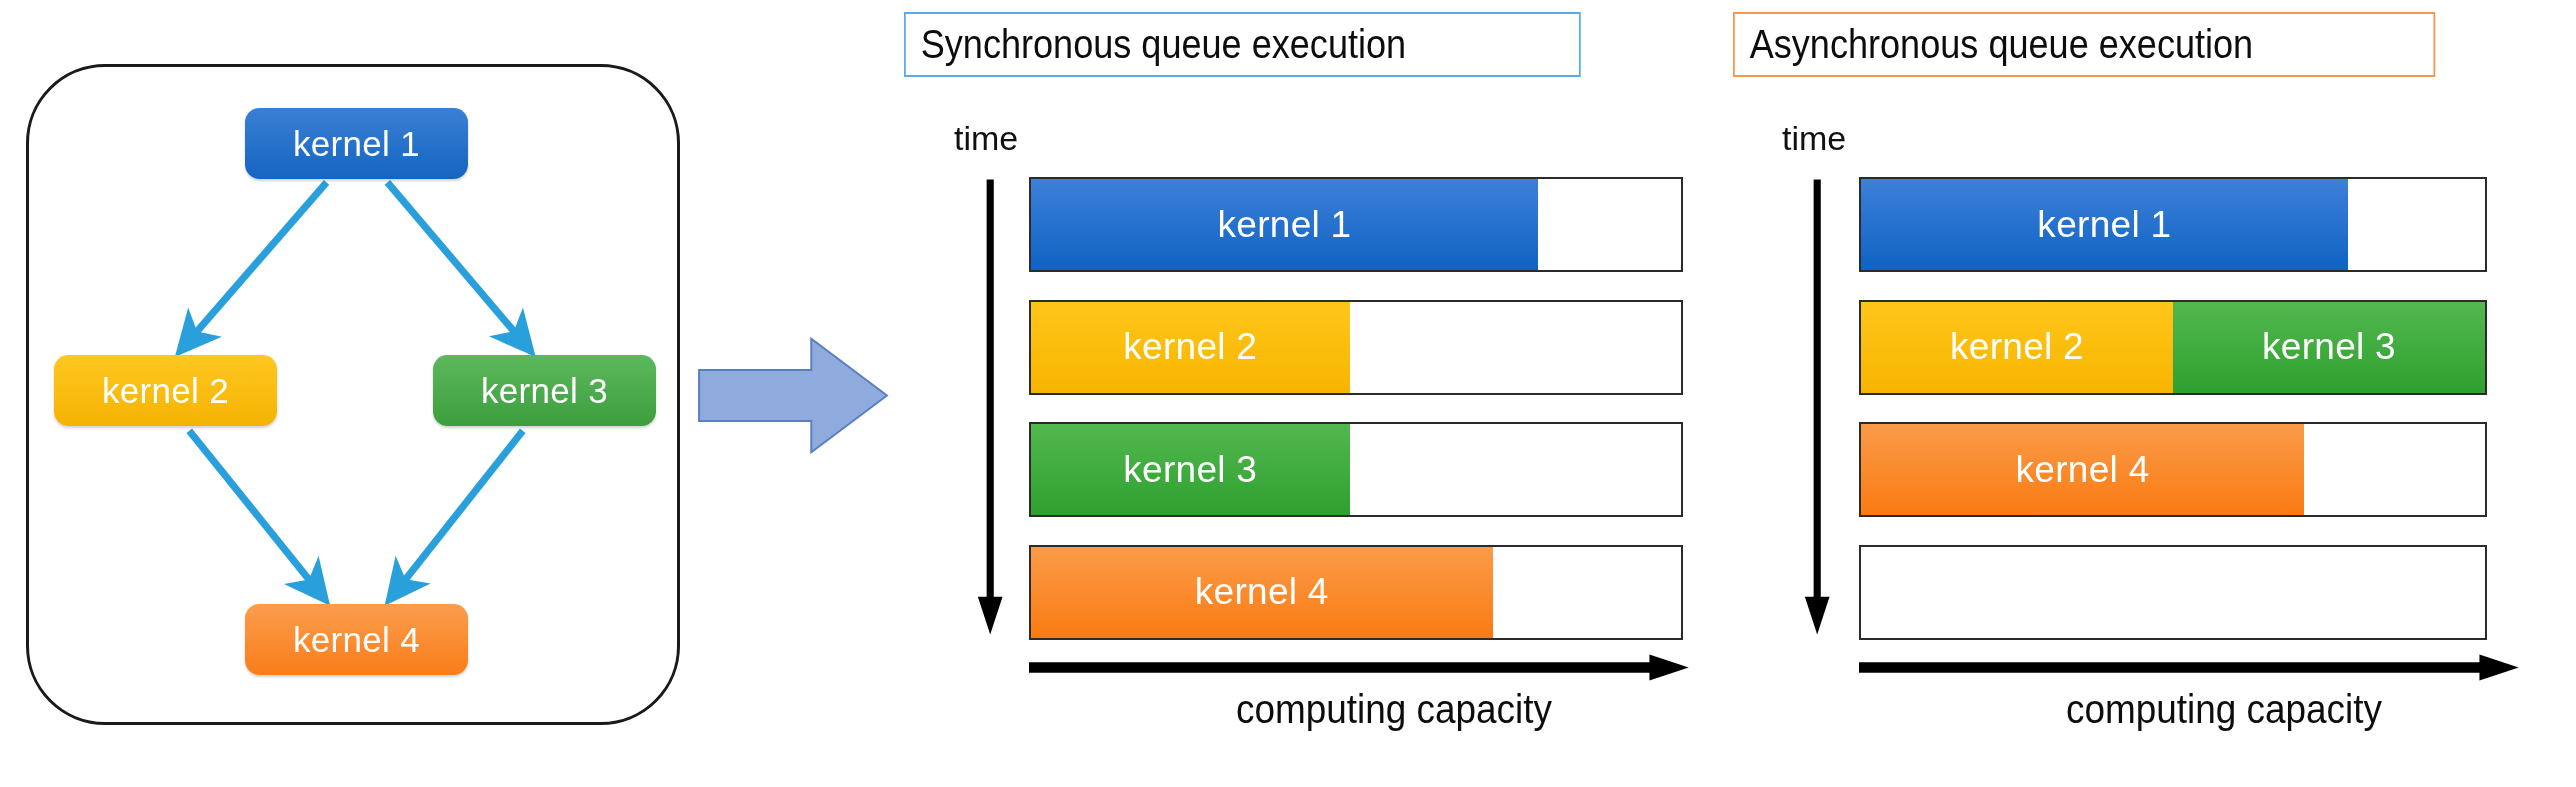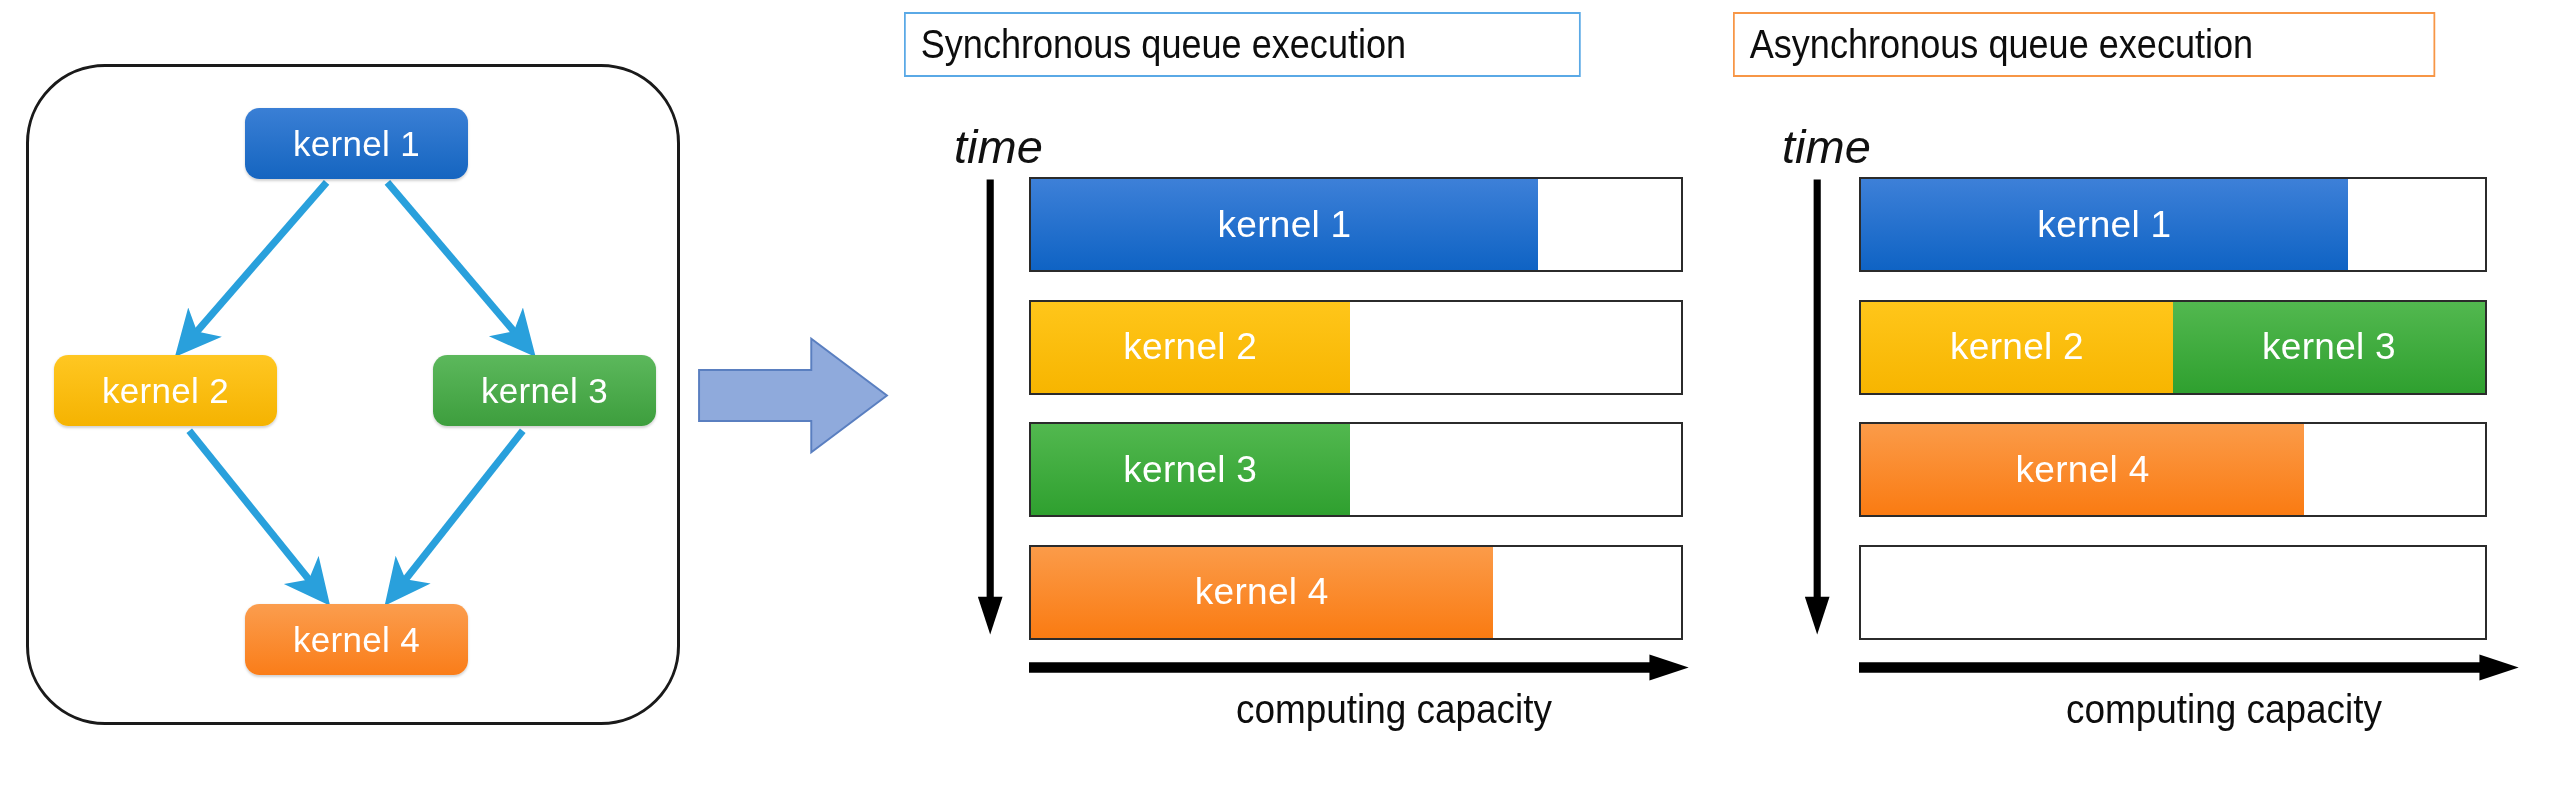--- a/index.html
+++ b/index.html
@@ -78,23 +78,22 @@
     font-family: "Liberation Sans Narrow", "Liberation Sans", sans-serif;
     transform: scaleX(0.88);
     transform-origin: left center;
   }
   #title-sync  { left: 14.4px;  width: 769px; border: 2px solid #5aa9e6; }
   #title-async { left: 5.2px;   width: 798px; border: 2px solid #f79646; }
 
   .time-label {
     position: absolute;
     top: 119px;
-    font-size: 47px;
+    font-size: 34px;
     color: #111111;
-    font-style: italic;
   }
   #time-label-sync  { left: 64px; }
   #time-label-async { left: 54px; }
 
   .time-axis { position: absolute; top: 178px; width: 39px; height: 458px; }
   #time-axis-sync  { left: 82px; }
   #time-axis-async { left: 71px; }
 
   .bar-stack { position: absolute; }
   #bars-sync  { left: 139px; top: 177px; width: 654px; }

